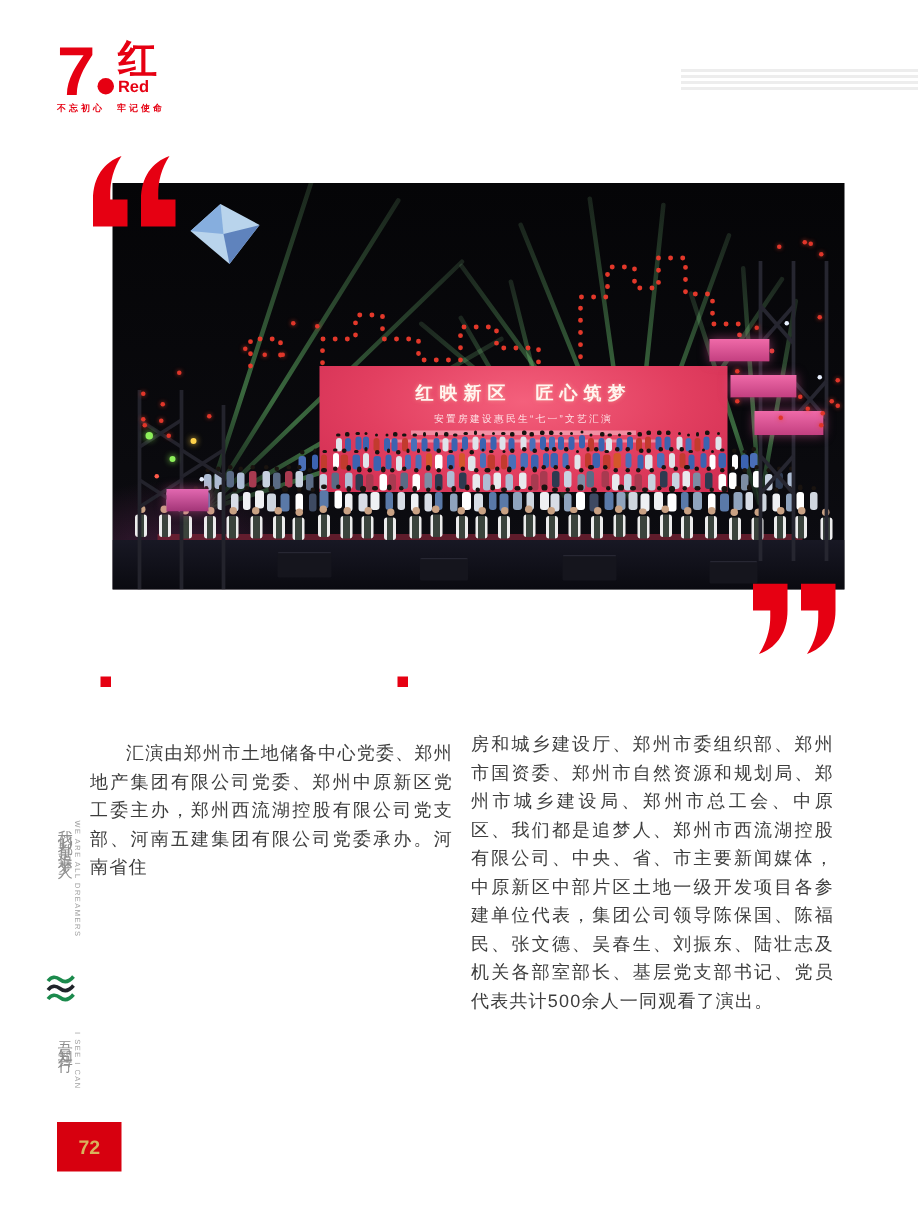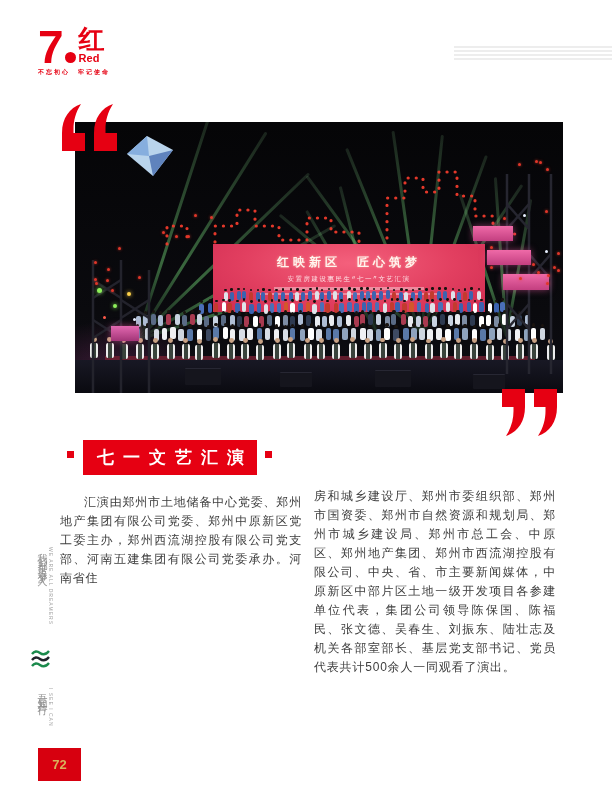--- a/index.html
+++ b/index.html
@@ -19,22 +19,22 @@
   
   .toplines{position:absolute;right:0;top:46px;width:158px;}
   .toplines div{height:2px;background:#ededed;margin-bottom:2px;}
 
   
   .photo{position:absolute;left:75px;top:122px;width:488px;height:271px;overflow:hidden;
          background:linear-gradient(180deg,#050507 0%,#0a0a0e 70%,#0d0d13 100%);}
   .layer{position:absolute;left:0;top:0;width:488px;height:271px;}
   .laser{position:absolute;width:2.5px;border-radius:2px;transform-origin:bottom center;
          background:linear-gradient(to top,rgba(120,230,125,0.05),rgba(125,235,130,0.42) 35%,rgba(170,250,175,0.12));}
-  .backdrop{position:absolute;left:138px;top:122px;width:272px;height:68px;z-index:4;text-align:center;
-            background:radial-gradient(ellipse at 50% 28%,#f4607c 0%,#e23f60 55%,#cf2b50 100%);font-family:Liberation Mono, monospace;}
+  .backdrop{position:absolute;left:138px;top:122px;width:272px;height:84px;z-index:4;text-align:center;
+            background:radial-gradient(ellipse at 50% 28%,#f4607c 0%,#e23f60 55%,#cf2b50 100%);}
   .backdrop-title{margin-top:10px;font-size:12px;font-weight:700;letter-spacing:4px;color:#fff5ef;
                   text-shadow:0 0 3px rgba(255,205,170,.55);}
   .backdrop-sub{margin-top:4px;font-size:6.5px;letter-spacing:1.5px;color:rgba(255,233,235,.95);}
   .backdrop-bar{height:2.5px;background:rgba(255,255,255,.38);margin:3px auto 0;}
   .stagefloor{position:absolute;left:0;top:238px;width:488px;height:33px;z-index:3;
               background:linear-gradient(180deg,#181824,#0a0a10);}
   .riseredge{position:absolute;left:30px;top:234px;width:430px;height:4px;background:#742032;opacity:.8;z-index:4;}
   .speaker{position:absolute;background:#15151d;border-top:1px solid #272733;border-radius:1px;z-index:6;}
   .panel{position:absolute;z-index:6;background:linear-gradient(180deg,#ef6aa8,#c33f80);
          box-shadow:0 0 7px rgba(230,90,160,.55);}
@@ -1091,29 +1091,28 @@
   </div>
 
   <svg class="quote" style="left:502px;top:389px;" width="62" height="50" viewBox="0 0 62 50">
     <g fill="#e60012">
       <path d="M0,0 L23,0 L23,18 C23,33 15.5,43 4,47 C9.5,38.5 11.5,30 11.5,22 L11.5,18 L0,18 Z"></path>
       <path transform="translate(32,0)" d="M0,0 L23,0 L23,18 C23,33 15.5,43 4,47 C9.5,38.5 11.5,30 11.5,22 L11.5,18 L0,18 Z"></path>
     </g>
   </svg>
 
   <span class="sq" style="left:67px;top:451px;"></span>
-  <div class="banner">七一文艺汇演</div>
   <span class="sq" style="left:265px;top:451px;"></span>
 
   <div class="article">
     <div class="col">
       <p class="p-indent p-gap">汇演由郑州市土地储备中心党委、郑州地产集团有限公司党委、郑州中原新区党工委主办，郑州西流湖控股有限公司党支部、河南五建集团有限公司党委承办。河南省住</p>
     </div>
     <div class="col">
-      <p>房和城乡建设厅、郑州市委组织部、郑州市国资委、郑州市自然资源和规划局、郑州市城乡建设局、郑州市总工会、中原区、郑州地产集团、郑州市西流湖控股有限公司、中央、省、市主要新闻媒体，中原新区中部片区土地一级开发项目各参建单位代表，集团公司领导陈保国、陈福民、张文德、吴春生、刘振东、陆壮志及机关各部室部长、基层党支部书记、党员代表共计500余人一同观看了演出。</p>
+      <p>房和城乡建设厅、郑州市委组织部、郑州市国资委、郑州市自然资源和规划局、郑州市城乡建设局、郑州市总工会、中原区、我们都是追梦人、郑州市西流湖控股有限公司、中央、省、市主要新闻媒体，中原新区中部片区土地一级开发项目各参建单位代表，集团公司领导陈保国、陈福民、张文德、吴春生、刘振东、陆壮志及机关各部室部长、基层党支部书记、党员代表共计500余人一同观看了演出。</p>
     </div>
   </div>
 
   <div class="v-cn" style="left:35px;top:545px;">我们都是追梦人</div>
   <div class="v-en" style="left:48px;top:547px;">WE ARE ALL DREAMERS</div>
   <svg class="side-icon" width="20" height="24" viewBox="0 0 20 24">
     <path d="M2,6 q3.5,-4.5 8,-1 q4.5,3.5 9,-2" stroke="#1b8a4c" fill="none" stroke-width="2.4"></path>
     <path d="M2,12 q3.5,-4.5 8,-1 q4.5,3.5 9,-2" stroke="#20242a" fill="none" stroke-width="2.4"></path>
     <path d="M2,18 q3.5,-4.5 8,-1 q4.5,3.5 9,-2" stroke="#1b8a4c" fill="none" stroke-width="2.4"></path>
   </svg>

